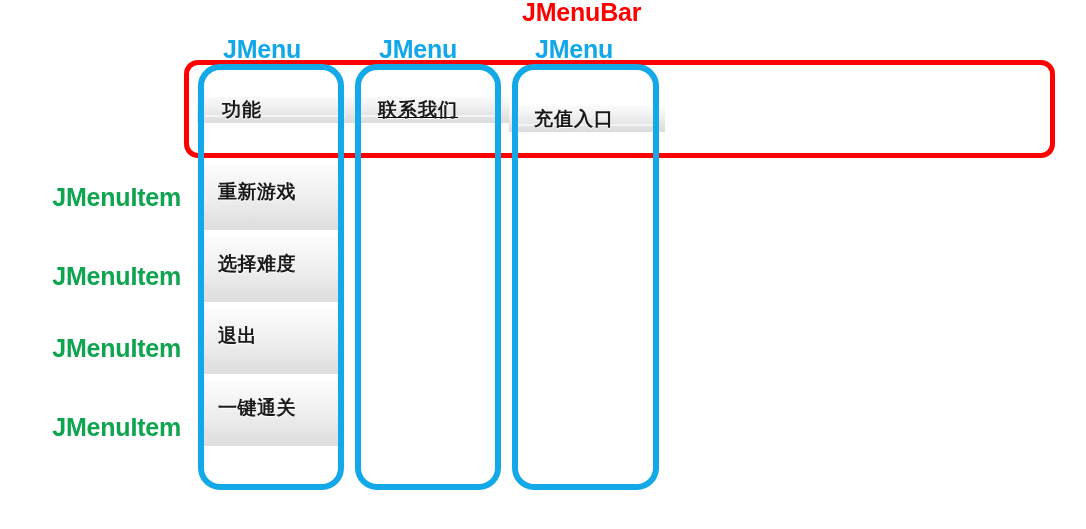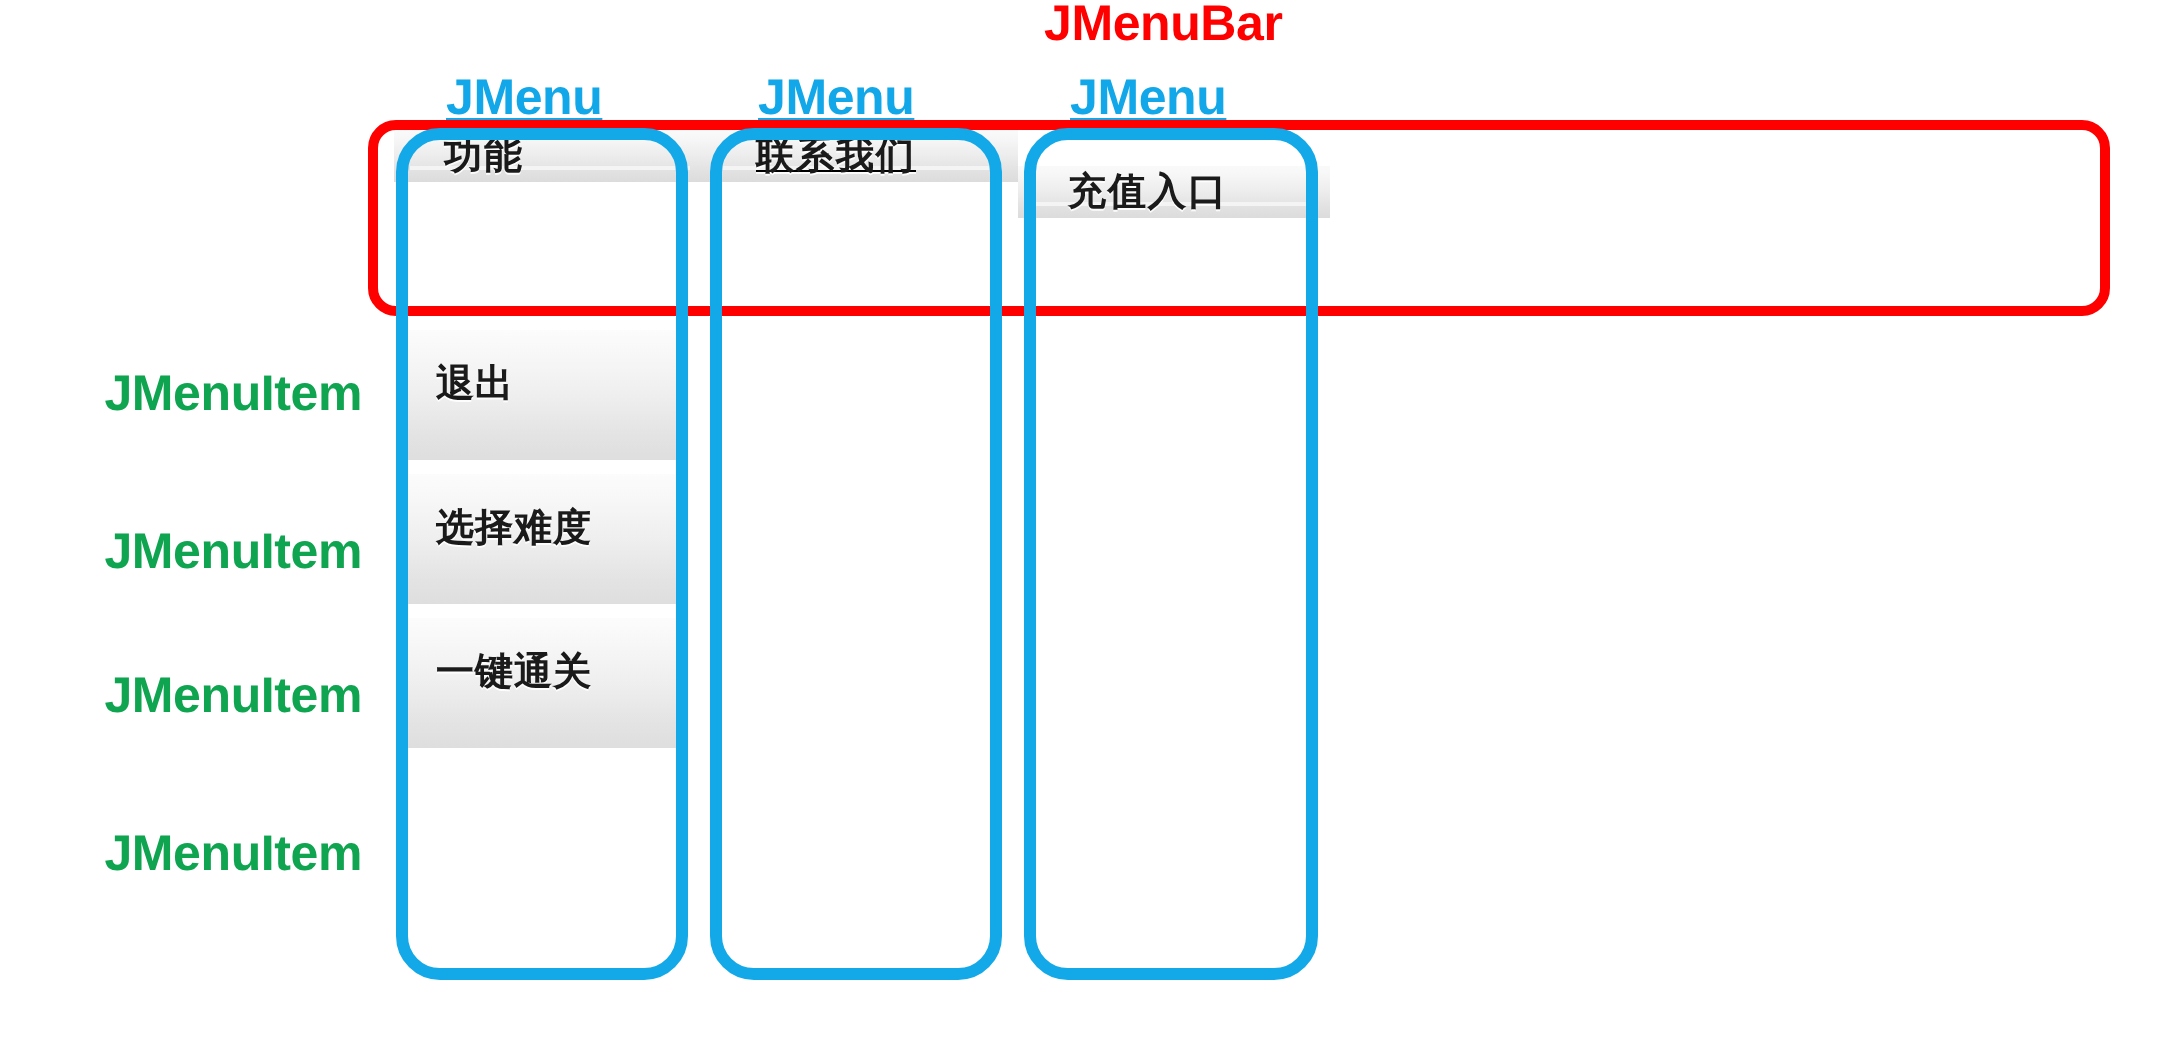--- a/index.html
+++ b/index.html
@@ -31,21 +31,20 @@
   .anno-menubar {
     color: #ff0000;
     font-size: 25px;
     left: 522px;
     top: -2px;
   }
   .anno-menu {
     color: #11a7e8;
     font-size: 25px;
     top: 35px;
-    text-decoration: underline;
   }
   .anno-menu-1 { left: 223px; }
   .anno-menu-2 { left: 379px; }
   .anno-menu-3 { left: 535px; }
 
   .anno-item {
     color: #0fa44f;
     font-size: 25px;
     right: 905px;
     text-align: center;
@@ -56,21 +55,21 @@
   .anno-item-4 { top: 413px; }
 
   
   .menubar {
     position: absolute;
     left: 197px;
     top: 65px;
     width: 857px;
     height: 90px;
     display: flex;
-    align-items: flex-start;
+    align-items: center;
   }
   .mb-cell {
     position: relative;
     background: linear-gradient(to bottom,
         #fafafa 0%,
         #f6f6f6 18%,
         #ededed 48%,
         #e2e2e2 78%,
         #dcdcdc 100%);
     display: flex;
@@ -189,24 +188,27 @@
     <div class="mb-cell mb-cell-4">
       <span class="mb-label"></span>
     </div>
     <div class="mb-cell mb-cell-5">
       <span class="mb-label"></span>
     </div>
   </div>
 
   <div class="popup">
     <div class="popup-item">
+      <span class="popup-label">重新游戏</span>
+    </div>
+    <div class="popup-item">
+      <span class="popup-label">选择难度</span>
+    </div>
+    <div class="popup-item">
       <span class="popup-label">退出</span>
-    </div>
-    <div class="popup-item">
-      <span class="popup-label">选择难度</span>
     </div>
     <div class="popup-item">
       <span class="popup-label">一键通关</span>
     </div>
   </div>
 
   <div class="mask" style="left:341px; top:155px; width:745px; height:374px;"></div>
   <div class="mask" style="left:1054px; top:0; width:32px; height:529px;"></div>
 
   <div class="outline outline-red"></div>

